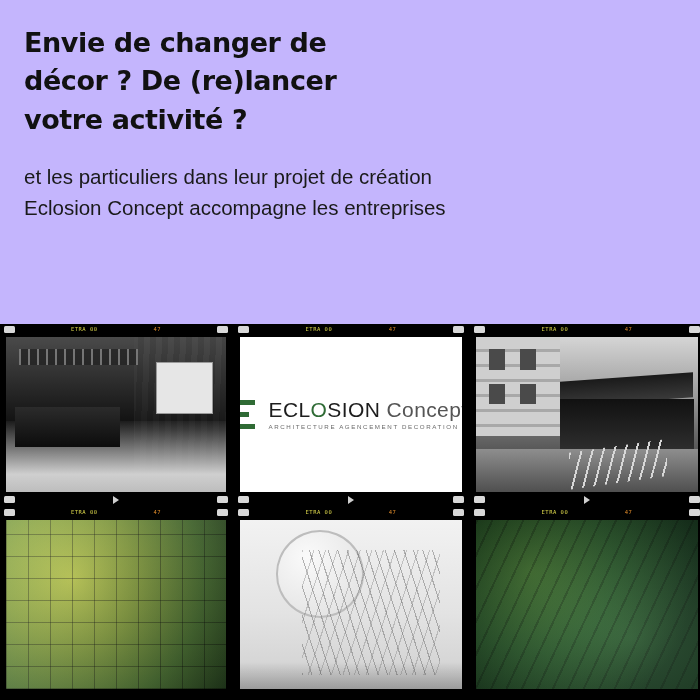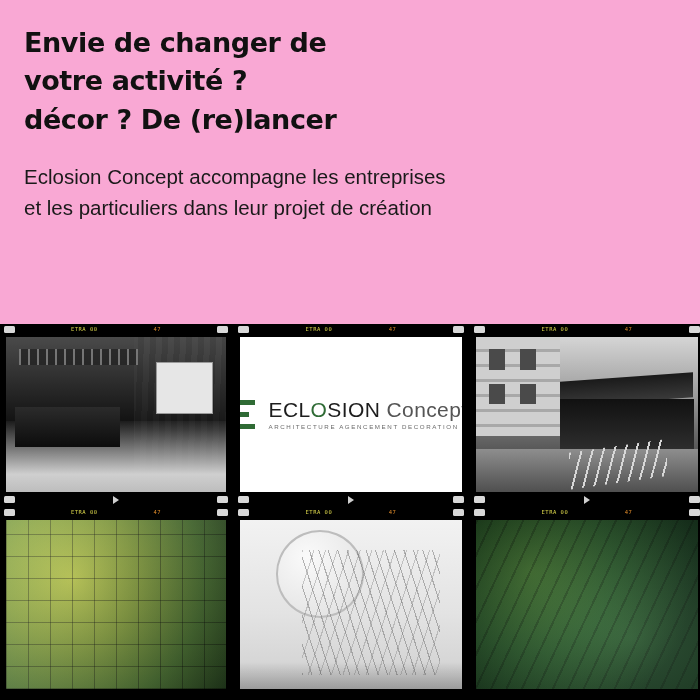--- a/index.html
+++ b/index.html
@@ -2,21 +2,21 @@
 <html><head>
 <meta charset="utf-8">
 <style>
   * { box-sizing: border-box; margin: 0; padding: 0; }
   html, body {
     width: 700px; height: 700px;
     background: #ffffff;
     font-family: "Liberation Sans", sans-serif;
     overflow: hidden;
   }
-  .page { width: 700px; height: 656px; position: relative; background: #f9a8d4; }
+  .page { width: 700px; height: 656px; position: relative; background: #c4b5fd; }
 
   
   .text-block { padding: 24px 24px 0 24px; }
   .headline {
     font-family: "DejaVu Sans", sans-serif;
     font-weight: 700;
     font-size: 27px;
     line-height: 1.42;
     letter-spacing: -0.4px;
     color: #111111;
@@ -272,26 +272,26 @@
   }
 </style>
 </head>
 <body>
 
 <div class="page">
 
   <div class="text-block">
     <h1 class="headline">
       <span class="ln">Envie de changer de</span>
+      <span class="ln">décor ? De (re)lancer</span>
       <span class="ln">votre activité ?</span>
-      <span class="ln">décor ? De (re)lancer</span>
     </h1>
     <p class="subtext">
+      <span class="ln">et les particuliers dans leur projet de création</span>
       <span class="ln">Eclosion Concept accompagne les entreprises</span>
-      <span class="ln">et les particuliers dans leur projet de création</span>
     </p>
   </div>
 
   <div class="gallery">
 
     <div class="cell">
       <div class="film"></div>
       <div class="sprockets top">
         <span class="perf"></span>
         <span class="film-code">ETRA  00</span>

